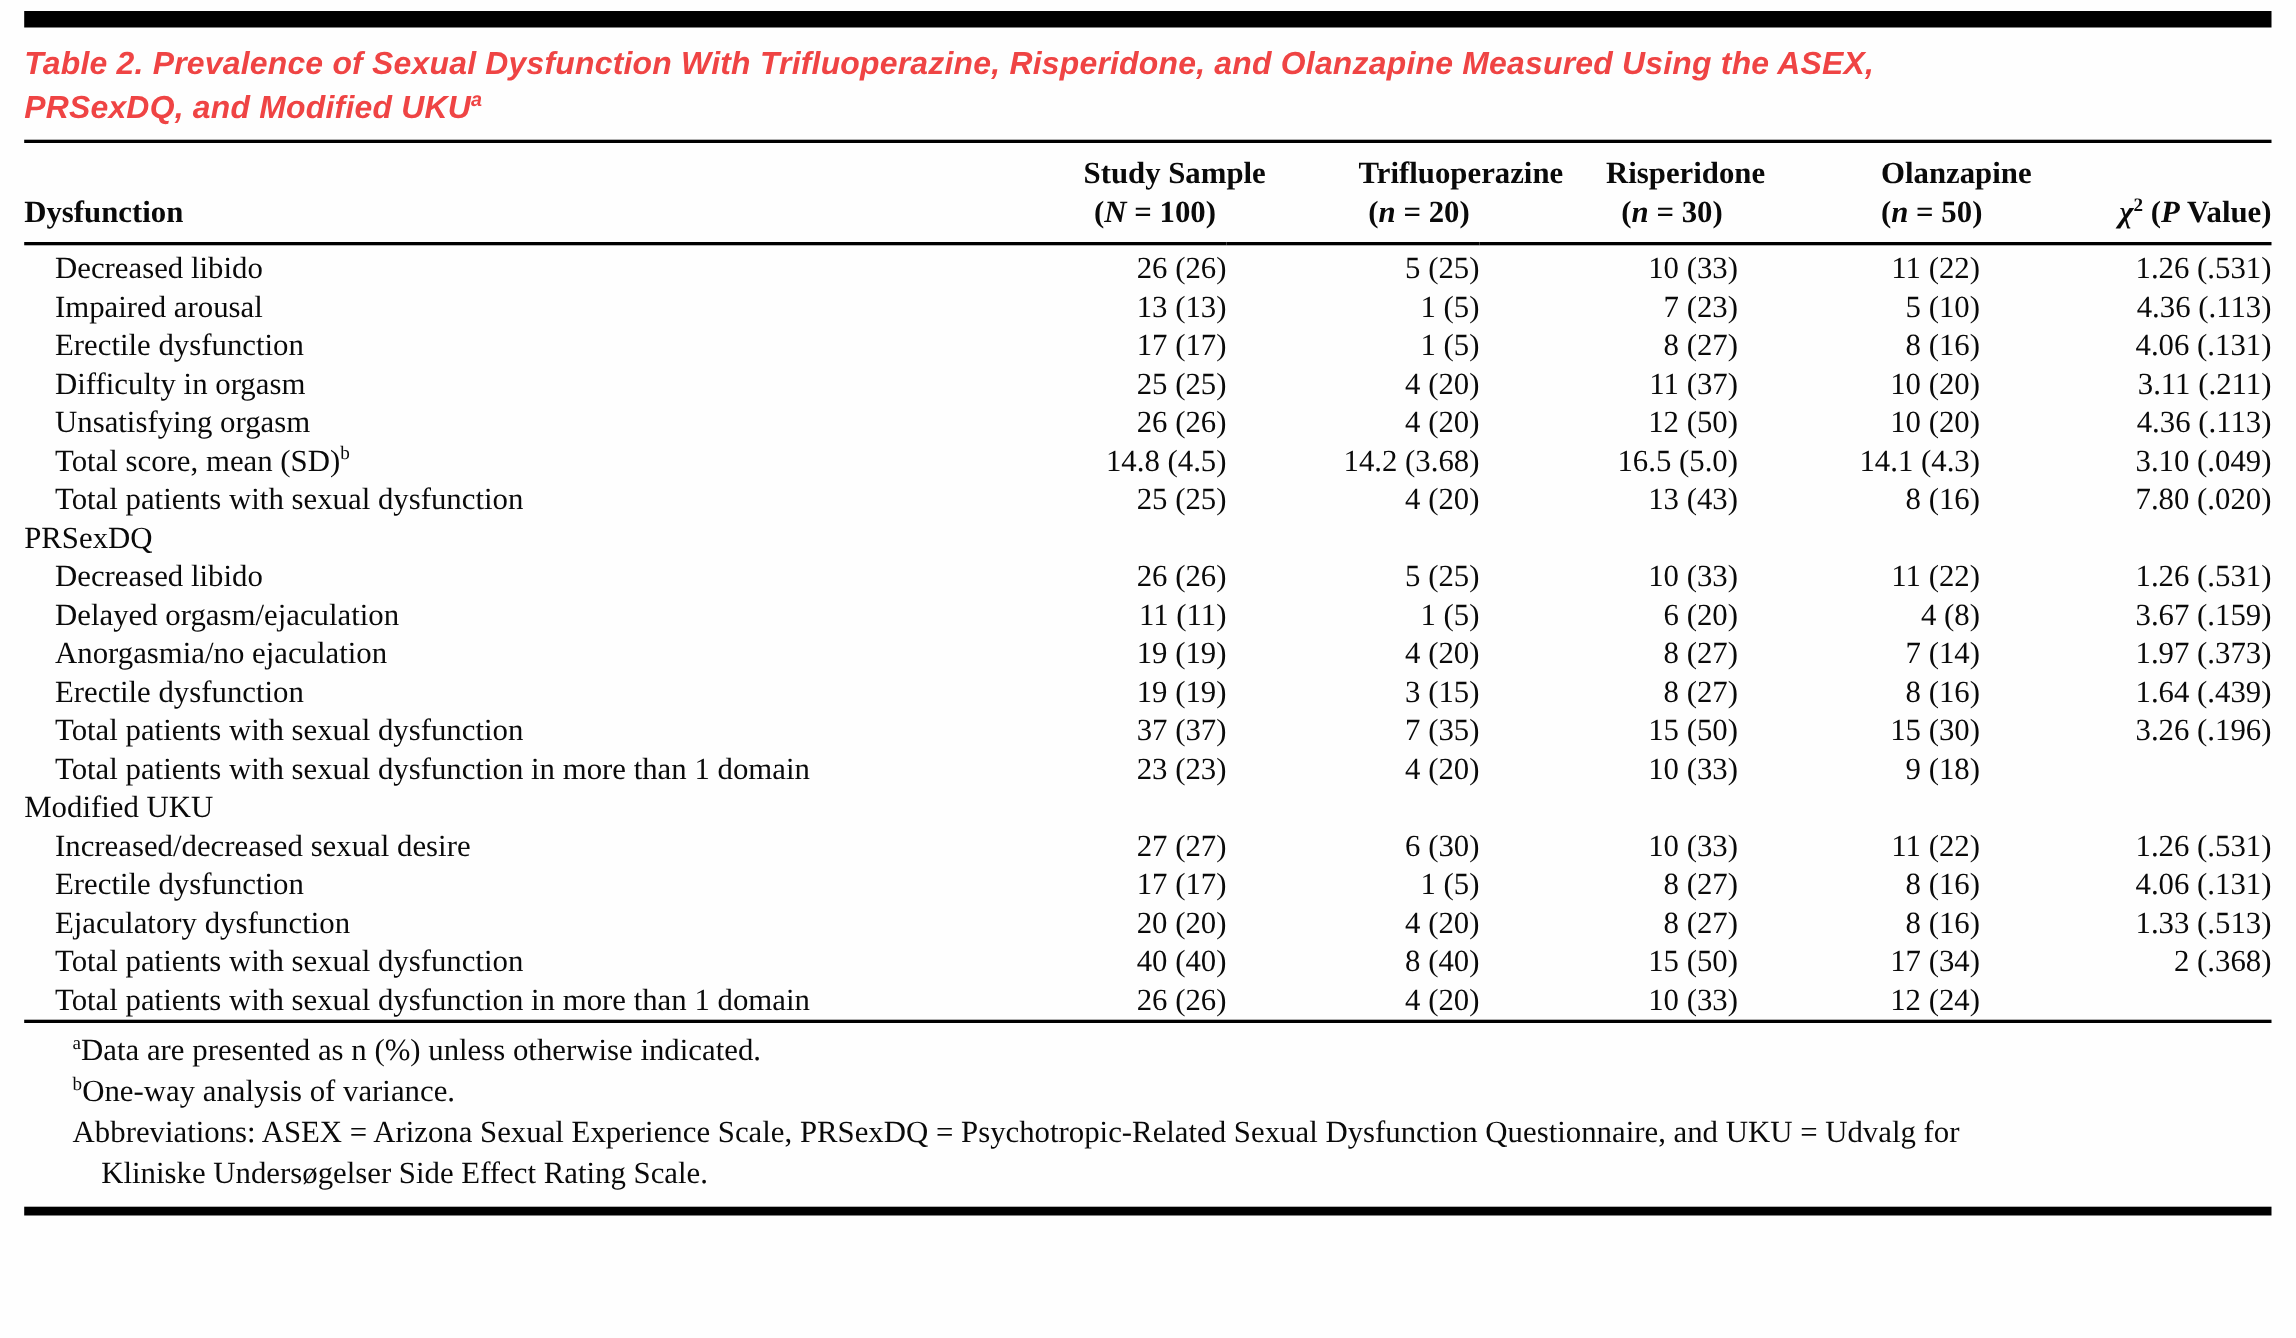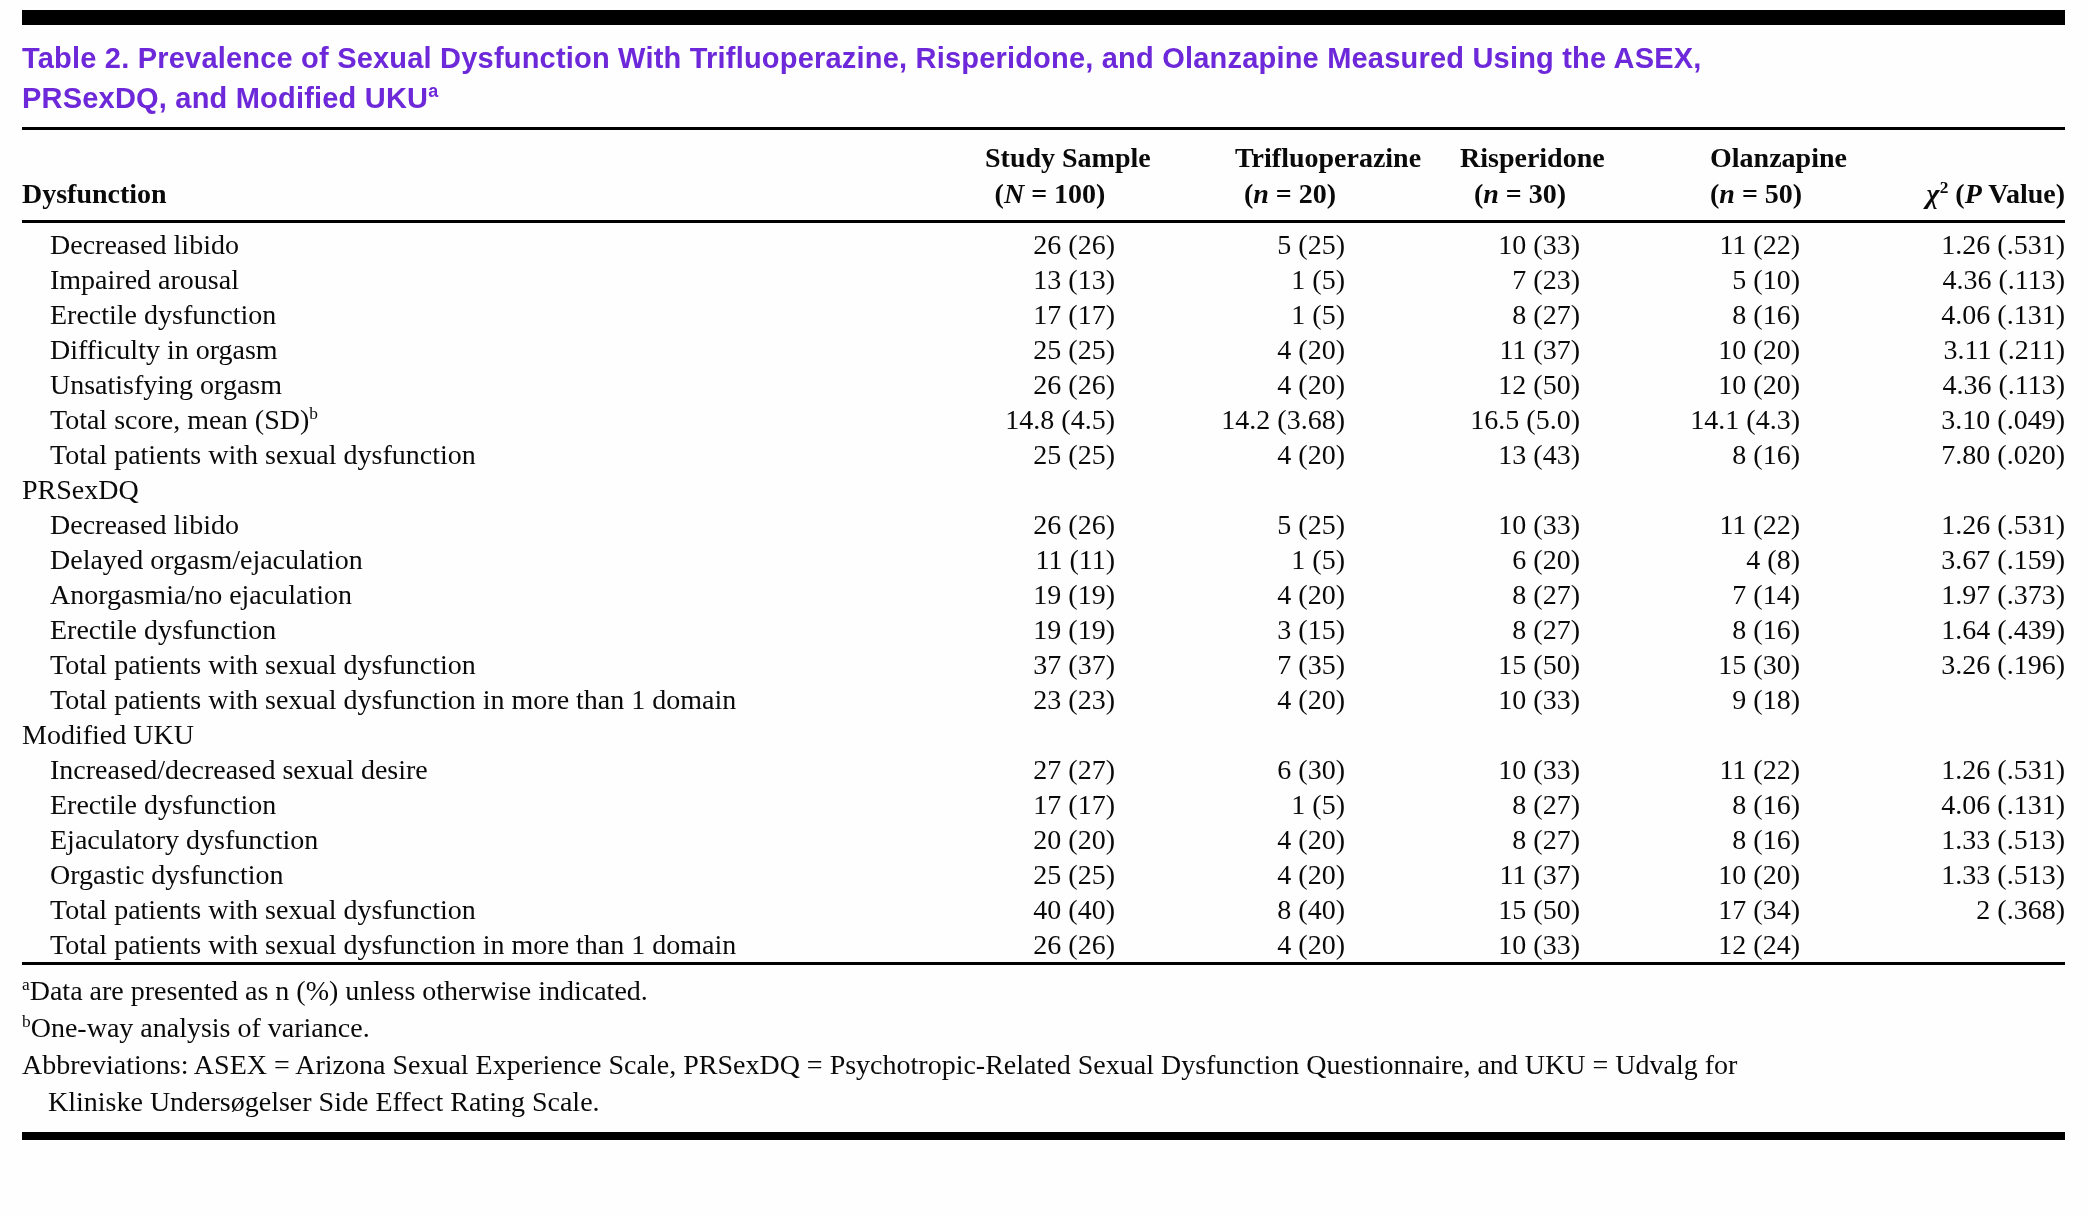--- a/index.html
+++ b/index.html
@@ -23,23 +23,24 @@
     height: 8px;
     background: #000;
     width: 100%;
     margin-top: 8px;
   }
   .table-title {
     font-family: "Liberation Sans", sans-serif;
     font-weight: 700;
     font-size: 29px;
     line-height: 40px;
-    color: #6d28d9;
+    color: #ef4444;
     margin: 13px 0 9px 0;
     letter-spacing: 0.2px;
+    font-style: italic;
   }
   .rule {
     border: 0;
     border-top: 3px solid #000;
     margin: 0;
     width: 100%;
   }
   table {
     width: 100%;
     table-layout: fixed;
@@ -84,21 +85,21 @@
   sup {
     font-size: 0.62em;
     line-height: 0;
     vertical-align: super;
   }
   .footnotes {
     font-size: 28px;
     line-height: 37px;
     padding: 7px 0 4px 0;
   }
-  .footnote { white-space: nowrap; overflow: visible; }
+  .footnote { white-space: nowrap; overflow: visible; margin-left: 44px; }
   .footnote.indent { padding-left: 26px; }
 </style>
 </head>
 <body>
 
 <div class="page">
 
   <div class="bar-top"></div>
 
   <div class="table-title">
@@ -272,28 +273,20 @@
         </tr>
         <tr>
           <td class="label-cell">Ejaculatory dysfunction</td>
           <td class="num-cell">20 (20)</td>
           <td class="num-cell">4 (20)</td>
           <td class="num-cell">8 (27)</td>
           <td class="num-cell">8 (16)</td>
           <td class="num-cell">1.33 (.513)</td>
         </tr>
         <tr>
-          <td class="label-cell">Orgastic dysfunction</td>
-          <td class="num-cell">25 (25)</td>
-          <td class="num-cell">4 (20)</td>
-          <td class="num-cell">11 (37)</td>
-          <td class="num-cell">10 (20)</td>
-          <td class="num-cell">1.33 (.513)</td>
-        </tr>
-        <tr>
           <td class="label-cell">Total patients with sexual dysfunction</td>
           <td class="num-cell">40 (40)</td>
           <td class="num-cell">8 (40)</td>
           <td class="num-cell">15 (50)</td>
           <td class="num-cell">17 (34)</td>
           <td class="num-cell">2 (.368)</td>
         </tr>
         <tr>
           <td class="label-cell">Total patients with sexual dysfunction in more than 1 domain</td>
           <td class="num-cell">26 (26)</td>

